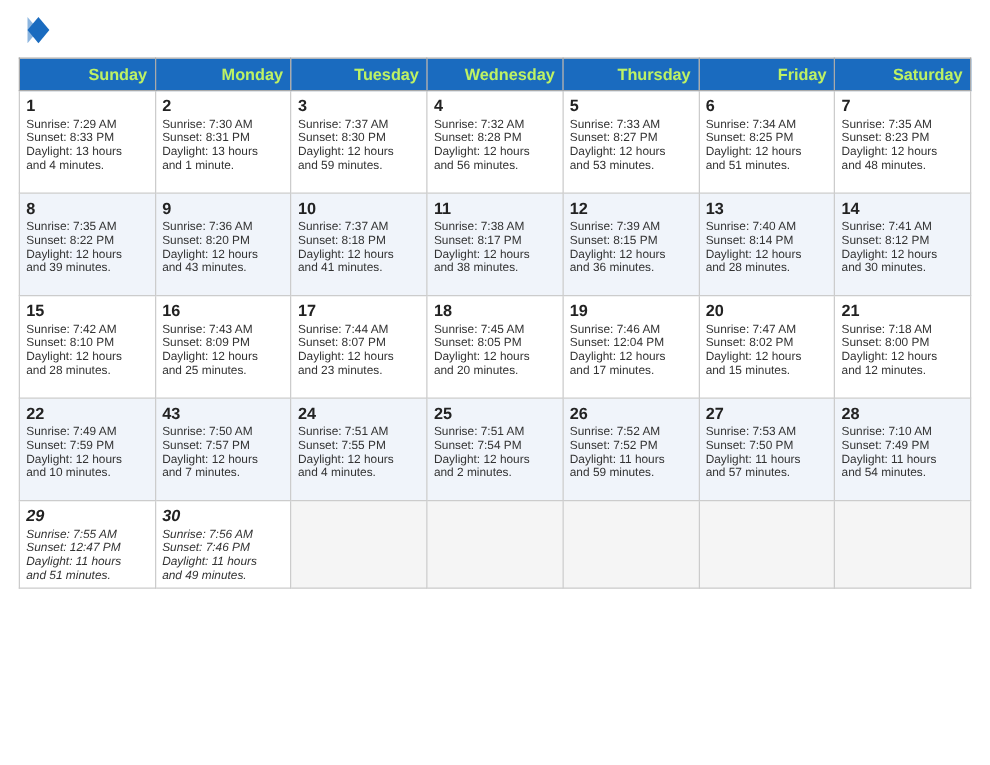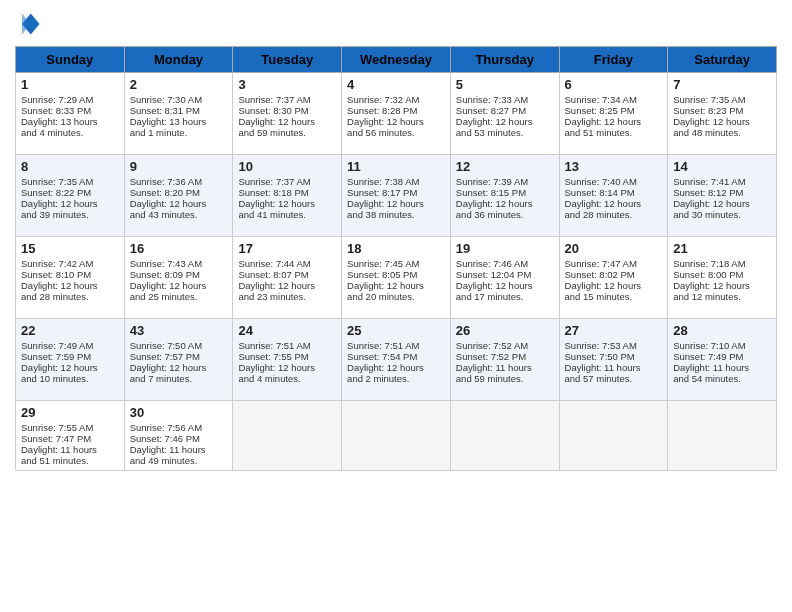--- a/index.html
+++ b/index.html
@@ -58,38 +58,39 @@
       font-size: 14px;
       color: #444;
     }
     .calendar {
       width: 100%;
       border-collapse: collapse;
       table-layout: fixed;
     }
     .calendar th {
       background: #1a6bbf;
-      color: #000000;
-      text-align: center;
+      color: #bef264;
+      text-align: right;
       padding: 5px 6px;
       font-size: 13px;
       font-weight: bold;
       border: 1px solid #aaa;
     }
     .calendar td {
       vertical-align: top;
       padding: 4px 5px;
       border: 1px solid #ccc;
       font-size: 9.5px;
       color: #333;
       background: #fff;
       height: 82px;
     }
     .calendar tr:last-child td {
       height: 70px;
+      font-style: italic;
     }
     .day-num {
       font-size: 13px;
       font-weight: bold;
       color: #222;
       display: block;
       margin-bottom: 2px;
     }
     .empty-cell {
       background: #f5f5f5 !important;
@@ -333,21 +334,21 @@
             <div>Sunrise: 7:10 AM</div>
             <div>Sunset: 7:49 PM</div>
             <div>Daylight: 11 hours</div>
             <div>and 54 minutes.</div>
           </td>
         </tr>
         <tr>
           <td>
             <span class="day-num">29</span>
             <div>Sunrise: 7:55 AM</div>
-            <div>Sunset: 7:47 PM</div>
+            <div>Sunset: 12:47 PM</div>
             <div>Daylight: 11 hours</div>
             <div>and 51 minutes.</div>
           </td>
           <td>
             <span class="day-num">30</span>
             <div>Sunrise: 7:56 AM</div>
             <div>Sunset: 7:46 PM</div>
             <div>Daylight: 11 hours</div>
             <div>and 49 minutes.</div>
           </td>

